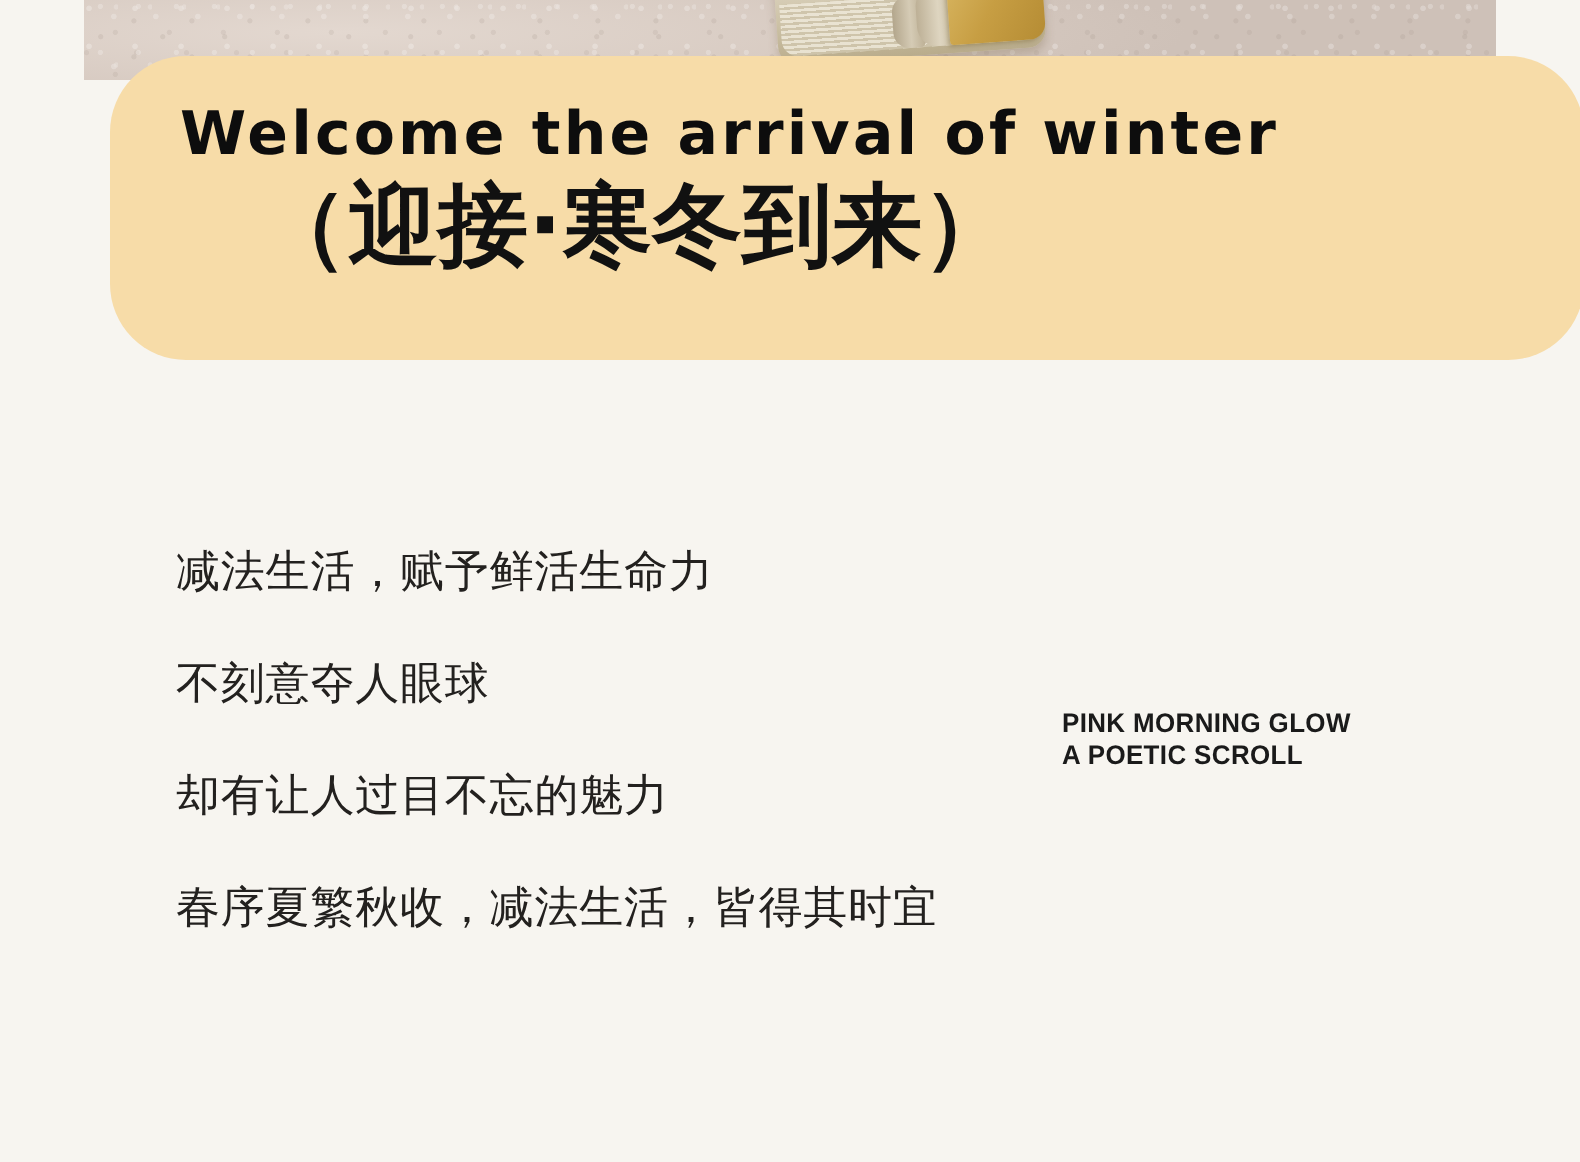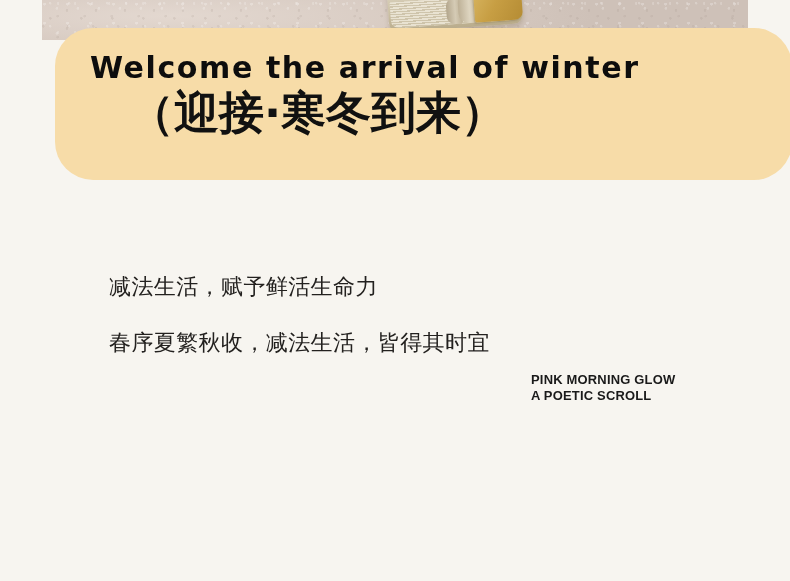--- a/index.html
+++ b/index.html
@@ -148,38 +148,37 @@
     font-family: "DejaVu Sans", "Liberation Sans", sans-serif;
     margin-left: 44px;
   }
 
   
   .body-copy {
     position: absolute;
     left: 88px;
     top: 276px;
     width: 430px;
-    margin-left: 21px;
   }
   .body-line {
     font-size: 22px;
     color: #23211f;
     line-height: 1;
     margin: 0 0 34px 0;
     white-space: nowrap;
     letter-spacing: .4px;
     font-family: "DejaVu Sans", "Liberation Sans", sans-serif;
   }
   .body-line:last-child { margin-bottom: 0; }
 
   
   .caption-en {
     position: absolute;
     left: 531px;
-    top: 372px;
+    top: 354px;
     text-align: left;
   }
   .caption-line {
     font-size: 13.5px;
     font-weight: 700;
     letter-spacing: .2px;
     color: #1a1a1a;
     line-height: 1.16;
     white-space: nowrap;
     font-family: "Liberation Sans", "DejaVu Sans", sans-serif;
@@ -205,20 +204,22 @@
     </div>
   </div>
 
   <div class="title-card">
     <div class="title-en">Welcome the arrival of winter</div>
     <div class="title-cn">（迎接·寒冬到来）</div>
   </div>
 
   <div class="body-copy">
     <p class="body-line">减法生活，赋予鲜活生命力</p>
+    <p class="body-line">不刻意夺人眼球</p>
+    <p class="body-line">却有让人过目不忘的魅力</p>
     <p class="body-line">春序夏繁秋收，减法生活，皆得其时宜</p>
   </div>
 
   <div class="caption-en">
     <div class="caption-line">PINK MORNING GLOW</div>
     <div class="caption-line">A POETIC SCROLL</div>
   </div>
 
 </div>
 

